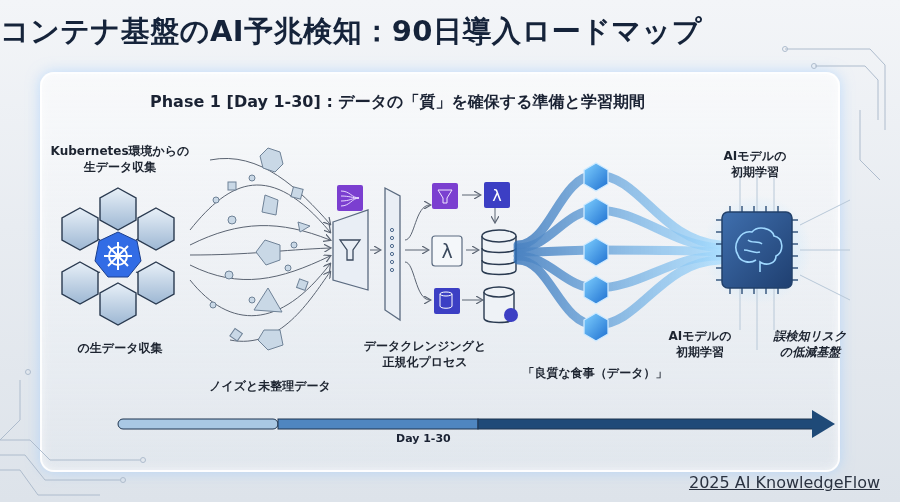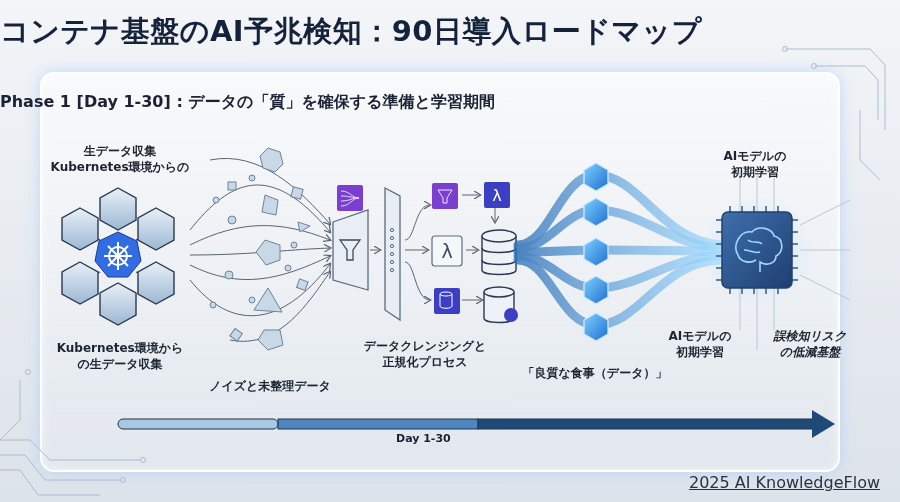--- a/index.html
+++ b/index.html
@@ -1,20 +1,20 @@
 <!DOCTYPE html>
 <html><head>
 <meta charset="utf-8">
 <style>
   * { margin:0; padding:0; box-sizing:border-box; }
   body { width:900px; height:502px; overflow:hidden; font-family:"DejaVu Sans", sans-serif; background:#e9edf2; }
   #canvas { position:relative; width:900px; height:502px; background:linear-gradient(180deg,#f3f5f8 0%,#e8ecf1 45%,#dde3ea 100%); overflow:hidden; }
   .panel { position:absolute; left:40px; top:72px; width:800px; height:400px; border-radius:14px; border:2px solid rgba(255,255,255,0.9); box-shadow:0 0 14px rgba(150,200,255,0.55), inset 0 0 10px rgba(255,255,255,0.6); background:linear-gradient(180deg,rgba(255,255,255,0.55),rgba(235,240,246,0.25)); }
   .title { position:absolute; left:0; top:12px; width:900px; text-align:left; font-size:29px; font-weight:bold; color:#15233a; letter-spacing:0.5px; }
-  .phase { position:absolute; left:0; top:92px; width:795px; text-align:left; font-size:16px; font-weight:bold; color:#1a2233; }
+  .phase { position:absolute; left:0; top:92px; width:795px; text-align:center; font-size:16px; font-weight:bold; color:#1a2233; }
   .lbl { position:absolute; font-size:12px; font-weight:bold; color:#1d2430; text-align:center; line-height:16px; }
   .footer { position:absolute; right:20px; top:473px; font-size:16px; color:#2a3240;text-decoration:underline; }
   .day { position:absolute; left:396px; top:432px; font-size:11px; font-weight:bold; color:#1a2233; }
   svg { position:absolute; left:0; top:0; }
 </style>
 </head>
 <body>
 
 <div id="canvas">
   <div class="panel"></div>
@@ -232,25 +232,24 @@
 
     <g>
       <rect x="118" y="419" width="160" height="10" rx="5" fill="#a9c8e4" stroke="#1f3550" stroke-width="1"></rect>
       <rect x="278" y="419" width="200" height="10" fill="#4f86c0" stroke="#1f3550" stroke-width="1"></rect>
       <rect x="478" y="419" width="335" height="10" fill="#1f4a78" stroke="#1f3550" stroke-width="1"></rect>
       <polygon points="812,410 835,424 812,438" fill="#1f4a78"></polygon>
     </g>
   </svg>
 
   <div class="lbl" style="left:45px;top:143px;width:150px;">
+    <div>Kubernetes環境からの</div>
     <div>生データ収集</div>
-    <div>Kubernetes環境からの</div>
   </div>
   <div class="lbl" style="left:45px;top:340px;width:150px;">
-    <div>Kubernetes環境から</div>
     <div>の生データ収集</div>
   </div>
   <div class="lbl" style="left:200px;top:378px;width:140px;">ノイズと未整理データ</div>
   <div class="lbl" style="left:355px;top:338px;width:140px;">
     <div>データクレンジングと</div>
     <div>正規化プロセス</div>
   </div>
   <div class="lbl" style="left:520px;top:365px;width:150px;">
     <div>「良質な食事（データ）」</div>
   </div>

